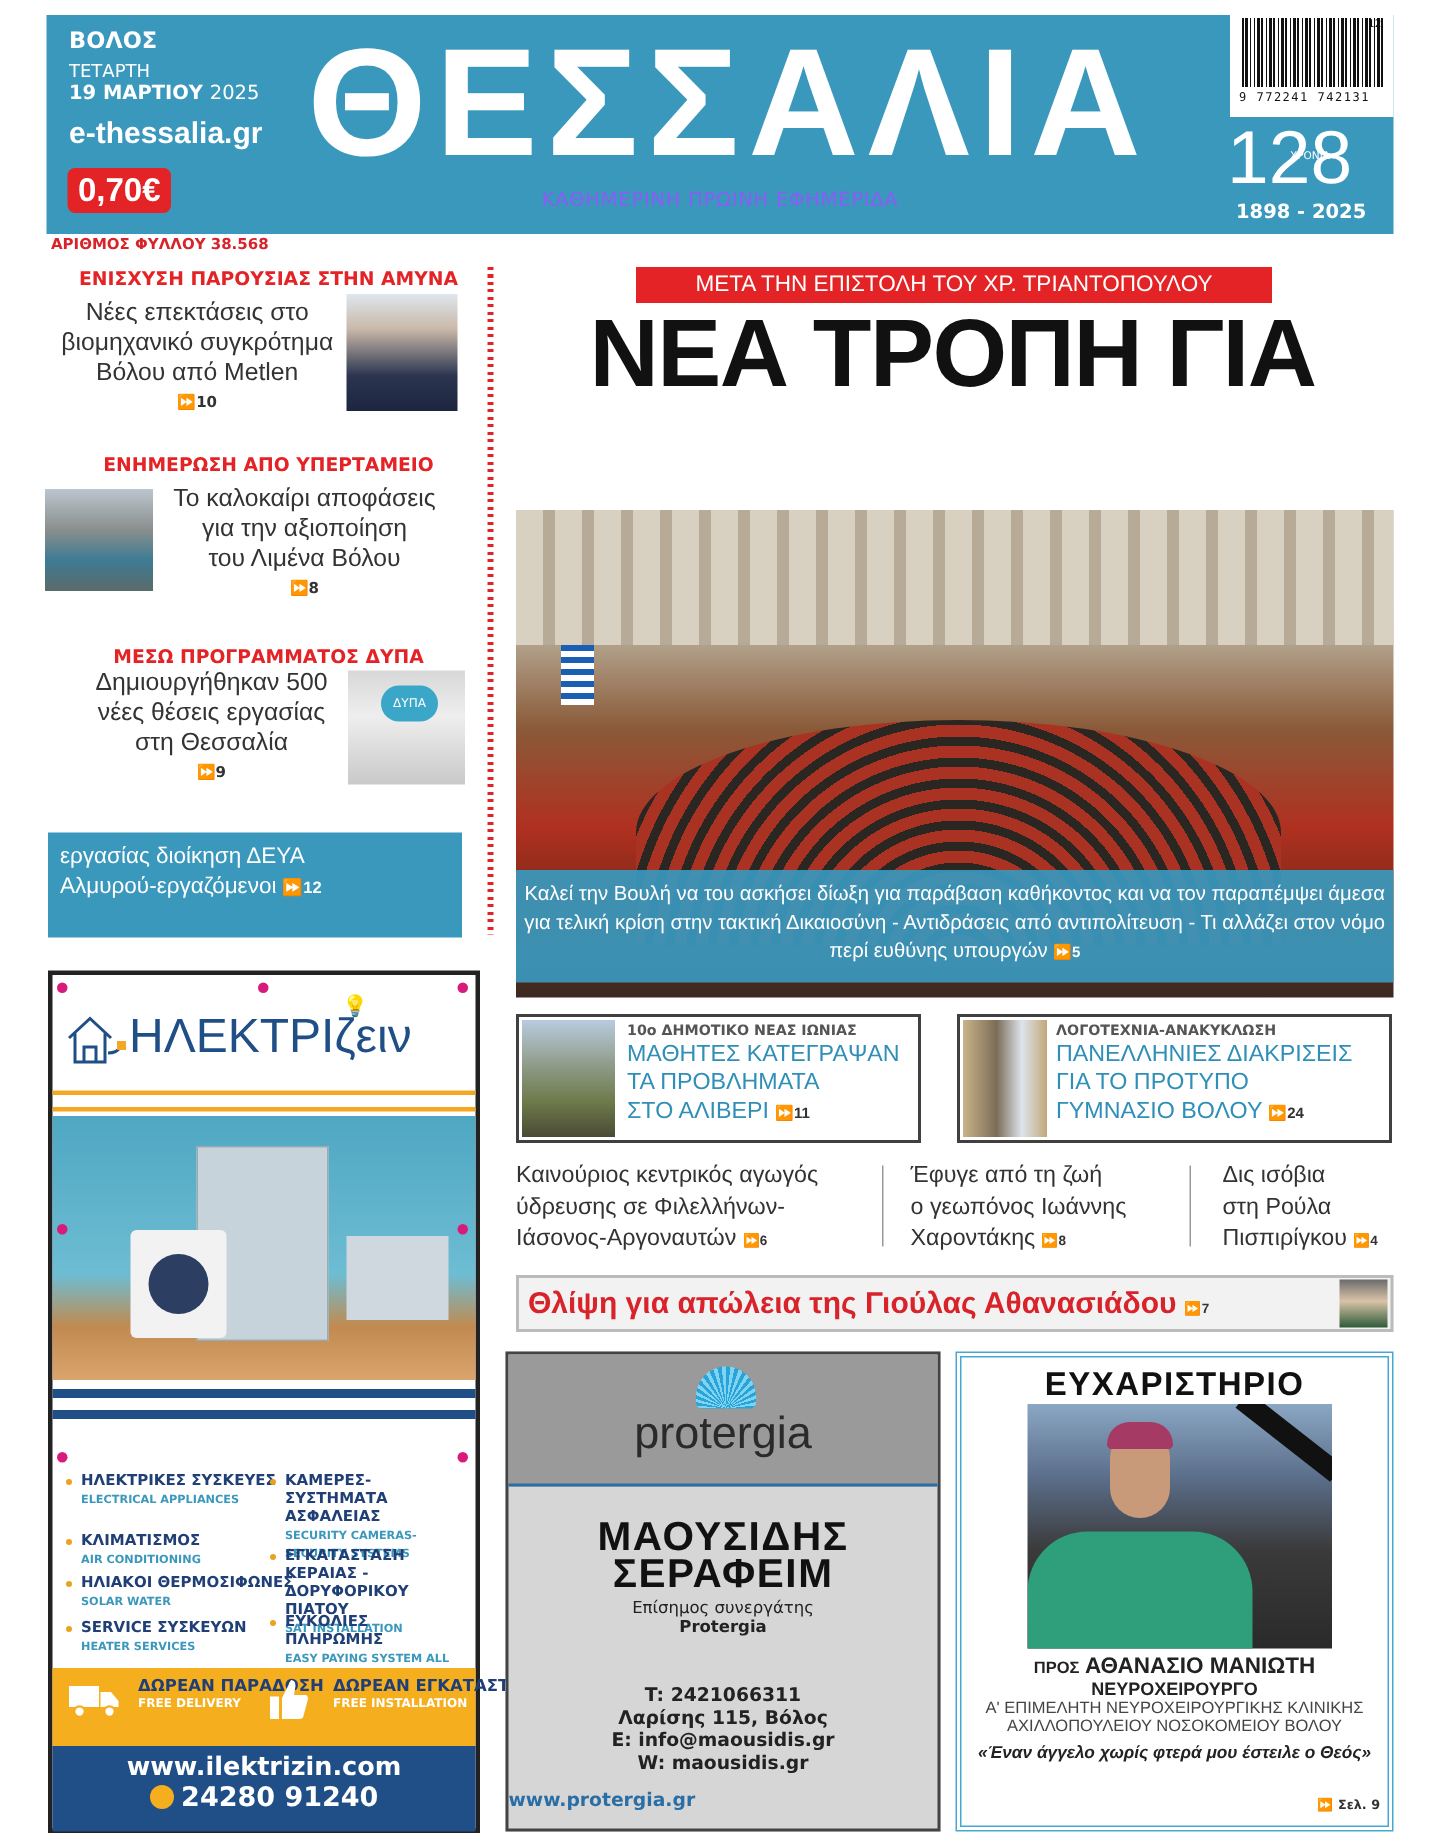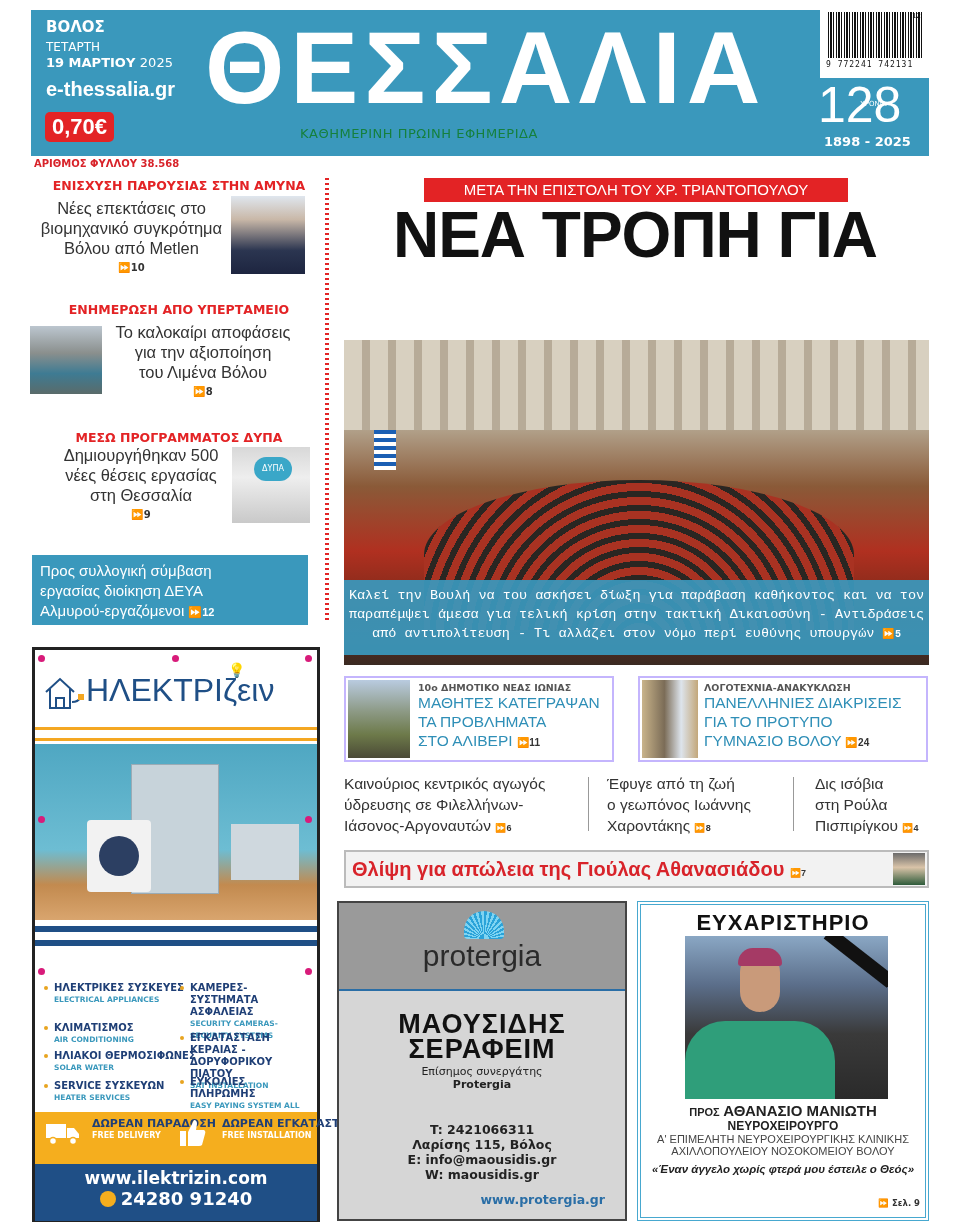--- a/index.html
+++ b/index.html
@@ -11,21 +11,21 @@
 .bars{left:828px;top:12px;width:95px;height:46px;background:repeating-linear-gradient(90deg,#111 0 1px,#fff 1px 2px,#111 2px 4px,#fff 4px 5px,#111 5px 6px,#fff 6px 8px)}
 .barnum{left:826px;top:60px;width:100px;font-size:8px;color:#111;letter-spacing:1px;font-family:"DejaVu Sans Mono",monospace}
 .barsmall{left:912px;top:12px;font-size:7px;color:#111}
 .city{left:46px;top:18px;color:#fff;font-weight:bold;font-size:15px}
 .day{left:46px;top:40px;color:#fff;font-size:12px}
 .date{left:46px;top:55px;color:#fff;font-size:13px;font-weight:bold}
 .date span{font-weight:normal}
 .site{left:46px;top:78px;color:#fff;font-size:20px;font-weight:bold;font-family:"Liberation Sans",sans-serif}
 .price{left:45px;top:112px;background:#e32325;color:#fff;font-weight:bold;font-size:22px;padding:0 7px;border-radius:5px;font-family:"Liberation Sans",sans-serif;line-height:30px}
 .logo{left:205px;top:18px;width:555px;text-align:center;color:#fff;font-family:"Liberation Sans",sans-serif;font-weight:bold;font-size:102px;line-height:100px;letter-spacing:6px}
-.tagline{left:300px;top:126px;width:360px;text-align:left;color:#15803d;font-size:13px;letter-spacing:0.5px}
+.tagline{left:300px;top:126px;width:360px;text-align:center;color:#8b5cf6;font-size:13px;letter-spacing:0.5px}
 .years{left:818px;top:80px;color:#fff;font-size:50px;font-family:"Liberation Sans",sans-serif;line-height:50px}
 .xronia{left:860px;top:100px;color:#fff;font-size:7px}
 .yrange{left:824px;top:134px;color:#fff;font-size:13px;font-weight:bold}
 .issue{left:34px;top:158px;color:#d8232a;font-size:10px;font-weight:bold}
 
 .divider{left:325px;top:178px;width:4px;height:445px;background:repeating-linear-gradient(180deg,#e32325 0 2px,#fff 2px 5px)}
 .kicker{color:#e32325;font-weight:bold;font-size:12.5px;text-align:center}
 .lead{color:#333;font-size:16.5px;text-align:center;line-height:20px;font-family:"Liberation Sans",sans-serif}
 .pg{font-size:10px;font-weight:bold;color:#333;text-align:center}
 .thumb{background:#888}
@@ -43,22 +43,22 @@
 .svc small{display:block;font-size:7.5px;color:#3a98bc}
 .svc::before{content:"";position:absolute;left:-10px;top:4px;width:4px;height:4px;border-radius:50%;background:#e8a420}
 .ad1-orange{left:35px;top:1112px;width:282px;height:52px;background:#f5ae1e}
 .free{color:#1f3f76;font-size:11px;font-weight:bold;line-height:12px}
 .free small{display:block;color:#fff;font-size:8px}
 .ad1-navy{left:35px;top:1164px;width:282px;height:57px;background:#1f4f86;color:#fff;text-align:center}
 
 .redkick{left:424px;top:178px;width:424px;height:24px;background:#e32325;color:#fff;font-size:15px;text-align:center;line-height:24px;font-family:"Liberation Sans",sans-serif}
 .headline{left:340px;top:200px;width:590px;text-align:center;color:#111;font-family:"Liberation Sans",sans-serif;font-weight:bold;font-size:64px;line-height:70px;letter-spacing:-1px}
 .hero{left:344px;top:340px;width:585px;height:325px;background:linear-gradient(180deg,#c9c0b0 0%,#b7ab96 25%,#8a5a38 45%,#b03020 65%,#702818 85%,#3a2a22 100%);overflow:hidden}
-.hero-cap{left:344px;top:580px;width:585px;height:75px;background:rgba(58,152,188,0.93);color:#fff;text-align:center;font-size:13.5px;line-height:19px;padding:6px 4px;font-family:Liberation Mono, monospace}
-.card{border:2px solid #c4b5fd;height:86px;top:676px}
+.hero-cap{left:344px;top:580px;width:585px;height:75px;background:rgba(58,152,188,0.93);color:#fff;text-align:center;font-size:13.5px;line-height:19px;padding:6px 4px;font-family:Liberation Sans, sans-serif}
+.card{border:2px solid #404040;height:86px;top:676px}
 .card .ck{font-size:9.5px;font-weight:bold;color:#555}
 .card .ct{font-size:15.5px;font-weight:normal;color:#2f8fb7;line-height:19px;font-family:"Liberation Sans",sans-serif}
 .card .ct b{color:#333;font-size:10px}
 .brief{top:773px;color:#333;font-size:15.5px;line-height:21px;font-family:"Liberation Sans",sans-serif}
 .brief b{font-size:9px}
 .vsep{top:777px;width:1px;height:54px;background:#999}
 .obit{left:344px;top:850px;width:585px;height:38px;border:2px solid #bbb;background:#f2f2f2;color:#d8232a;font-weight:bold;font-size:20px;line-height:34px;padding-left:6px;font-family:"Liberation Sans",sans-serif}
 .obit b{color:#333;font-size:9px}
 
 .ad2{left:337px;top:901px;width:290px;height:320px;border:2px solid #444;background:#d6d6d6}
@@ -118,21 +118,20 @@
   <div class="lead">Δημιουργήθηκαν 500</div>
   <div class="lead">νέες θέσεις εργασίας</div>
   <div class="lead">στη Θεσσαλία</div>
   <div class="pg" style="margin-top:4px">⏩9</div>
 </div>
 <div class="abs thumb" style="left:232px;top:447px;width:78px;height:76px;background:linear-gradient(180deg,#d8d8d8 0%,#eee 40%,#c9c9c9 100%)">
   <div style="position:absolute;left:22px;top:10px;width:38px;height:24px;border-radius:12px;background:#3aa7c8;color:#fff;font-size:8px;text-align:center;line-height:24px">ΔΥΠΑ</div>
 </div>
 
 <div class="abs bluebox">
-  <div>Προς συλλογική σύμβαση</div>
   <div>εργασίας διοίκηση ΔΕΥΑ</div>
   <div><span>Αλμυρού-εργαζόμενοι</span> <b>⏩12</b></div>
 </div>
 
 <div class="abs ad1"></div>
 <div class="abs dot" style="left:38px;top:655px"></div>
 <div class="abs dot" style="left:172px;top:655px"></div>
 <div class="abs dot" style="left:305px;top:655px"></div>
 <div class="abs" style="left:44px;top:676px;width:40px;height:34px">
   <svg width="40" height="34" viewBox="0 0 40 34">
@@ -256,21 +255,21 @@
 <div class="abs" style="left:339px;top:1065px;width:286px;text-align:center;font-size:11px;color:#222;line-height:13px">
   <div>Επίσημος συνεργάτης</div>
   <div style="font-weight:bold">Protergia</div>
 </div>
 <div class="abs ad2-info">
   <div>T: 2421066311</div>
   <div>Λαρίσης 115, Βόλος</div>
   <div>E: info@maousidis.gr</div>
   <div>W: maousidis.gr</div>
 </div>
-<div class="abs" style="left:339px;top:1192px;width:266px;text-align:right;font-size:12.5px;font-weight:bold;color:#2a6ea6">www.protergia.gr</div>
+<div class="abs" style="left:339px;top:1192px;width:266px;text-align:left;font-size:12.5px;font-weight:bold;color:#2a6ea6">www.protergia.gr</div>
 
 <div class="abs ad3"></div>
 <div class="abs" style="left:641px;top:910px;width:284px;text-align:center;font-size:22px;font-weight:bold;color:#111;letter-spacing:1px;font-family:'Liberation Sans',sans-serif">ΕΥΧΑΡΙΣΤΗΡΙΟ</div>
 <div class="abs" style="left:685px;top:936px;width:203px;height:163px;background:linear-gradient(180deg,#8aa7c4 0%,#5b6e8a 30%,#3a3a3a 60%,#2a2a2a 100%);overflow:hidden">
   <div style="position:absolute;left:0;top:85px;width:150px;height:90px;background:#2f9e7a;border-radius:40px 40px 0 0"></div>
   <div style="position:absolute;left:55px;top:16px;width:40px;height:60px;background:#c99a7a;border-radius:20px"></div>
   <div style="position:absolute;left:53px;top:12px;width:44px;height:18px;background:#a53a65;border-radius:20px 20px 4px 4px"></div>
   <div style="position:absolute;right:-20px;top:-10px;width:80px;height:14px;background:#111;transform:rotate(38deg);transform-origin:left"></div>
 </div>
 <div class="abs" style="left:641px;top:1102px;width:284px;text-align:center;font-family:'Liberation Sans',sans-serif;color:#222">

